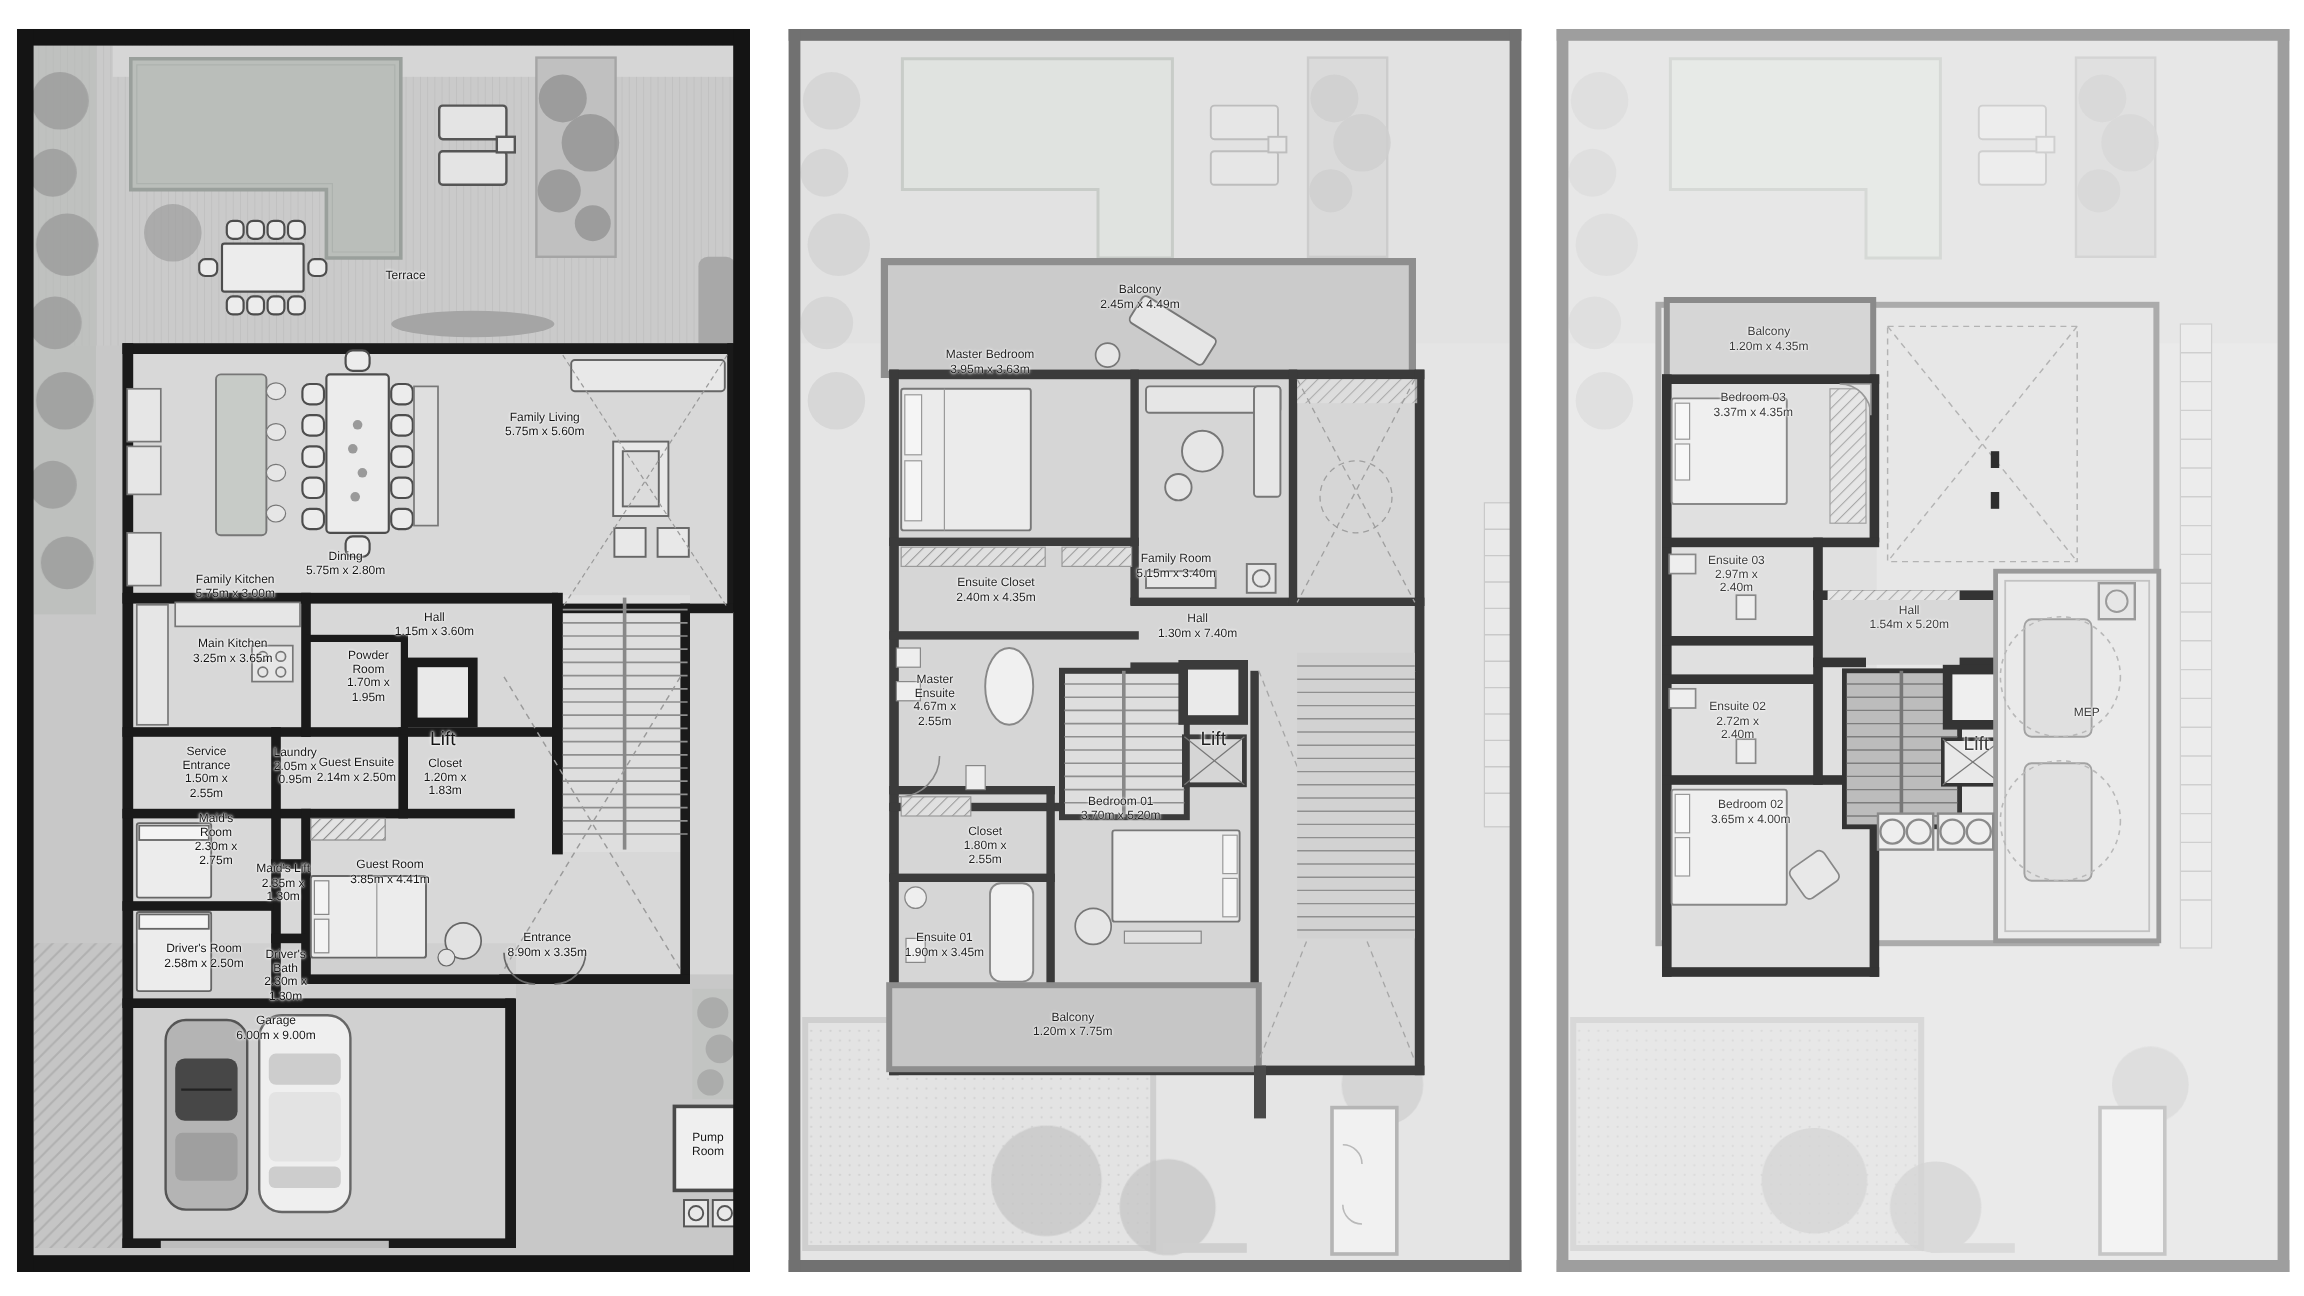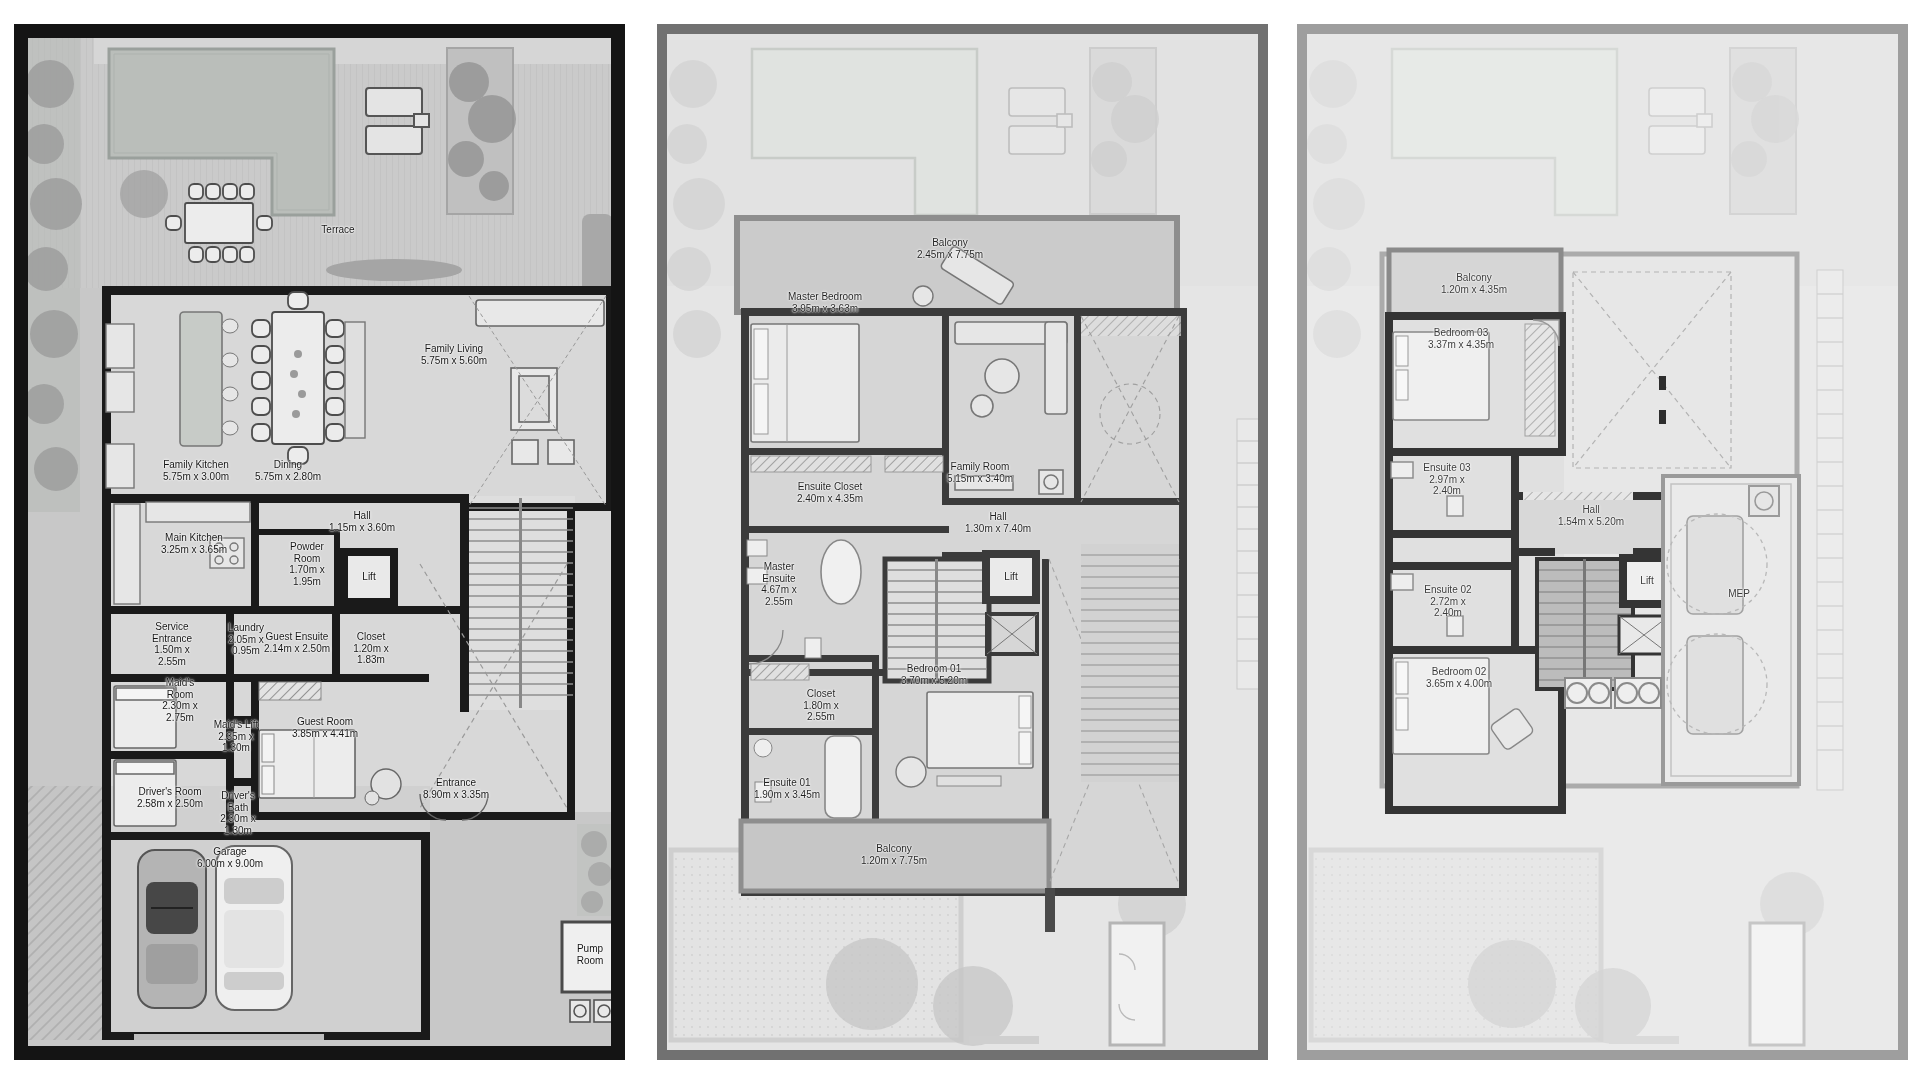--- a/index.html
+++ b/index.html
@@ -7,21 +7,21 @@
   .sheet{position:absolute;inset:0;background:#ffffff;}
   .plan{position:absolute;width:611px;height:1036px;padding-left:16px;}
   .plan svg{position:absolute;left:0;top:0;}
   .lbl{position:absolute;transform:translate(-50%,-50%);text-align:center;
        font-size:10px;line-height:1.15;color:#141414;max-width:96px;width:max-content;
        text-shadow:0 0 2px #ffffff,0 0 3px #ffffff,0 0 1px #ffffff;pointer-events:none;white-space:normal;}
   .lbl .nm,.lbl .dims{display:block;}
   .narrow{max-width:54px;}
   .p2 .lbl{color:#1f1f1f;}
   .p3 .lbl{color:#3a3a3a;}
-  .liftlbl{font-size:10px;}
+  .liftlbl{font-size:16px;margin-top:40px;}
 </style>
 </head>
 <body>
 
 <div class="sheet">
 
 <section class="plan p1" style="left:14px;top:24px;">
 <svg viewBox="0 0 611 1036" width="611" height="1036">
   <defs>
     <pattern id="vd1" width="6" height="8" patternUnits="userSpaceOnUse">
@@ -259,21 +259,21 @@
   </g>
 </svg>
   <div class="lbl" style="left:324px;top:206px">
         <span class="nm">Terrace</span>
         <span class="dims"></span>
       </div>
   <div class="lbl" style="left:440px;top:330px">
         <span class="nm">Family Living</span>
         <span class="dims">5.75m x 5.60m</span>
       </div>
-  <div class="lbl" style="left:182px;top:446px">
+  <div class="lbl" style="left:182px;top:465px">
         <span class="nm">Family Kitchen</span>
         <span class="dims">5.75m x 3.00m</span>
       </div>
   <div class="lbl" style="left:274px;top:446px">
         <span class="nm">Dining</span>
         <span class="dims">5.75m x 2.80m</span>
       </div>
   <div class="lbl" style="left:348px;top:497px">
         <span class="nm">Hall</span>
         <span class="dims">1.15m x 3.60m</span>
@@ -535,21 +535,21 @@
 
   <g fill="#717171">
     <rect x="0" y="0" width="611" height="10"></rect>
           <rect x="0" y="1026" width="611" height="10"></rect>
           <rect x="0" y="0" width="10" height="1036"></rect>
           <rect x="601" y="0" width="10" height="1036"></rect>
   </g>
 </svg>
   <div class="lbl" style="left:293px;top:224px">
         <span class="nm">Balcony</span>
-        <span class="dims">2.45m x 7.75m</span>
+        <span class="dims">2.45m x 4.49m</span>
       </div>
   <div class="lbl" style="left:168px;top:278px">
         <span class="nm">Master Bedroom</span>
         <span class="dims">3.95m x 3.63m</span>
       </div>
   <div class="lbl" style="left:173px;top:468px">
         <span class="nm">Ensuite Closet</span>
         <span class="dims">2.40m x 4.35m</span>
       </div>
   <div class="lbl" style="left:323px;top:448px">

